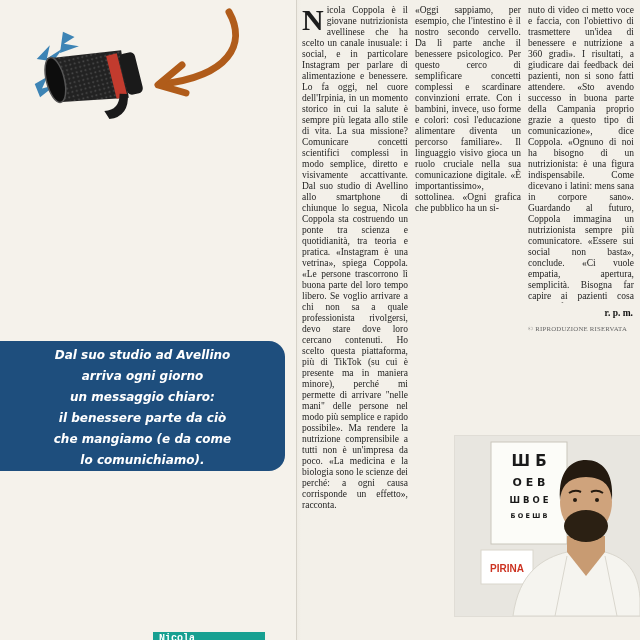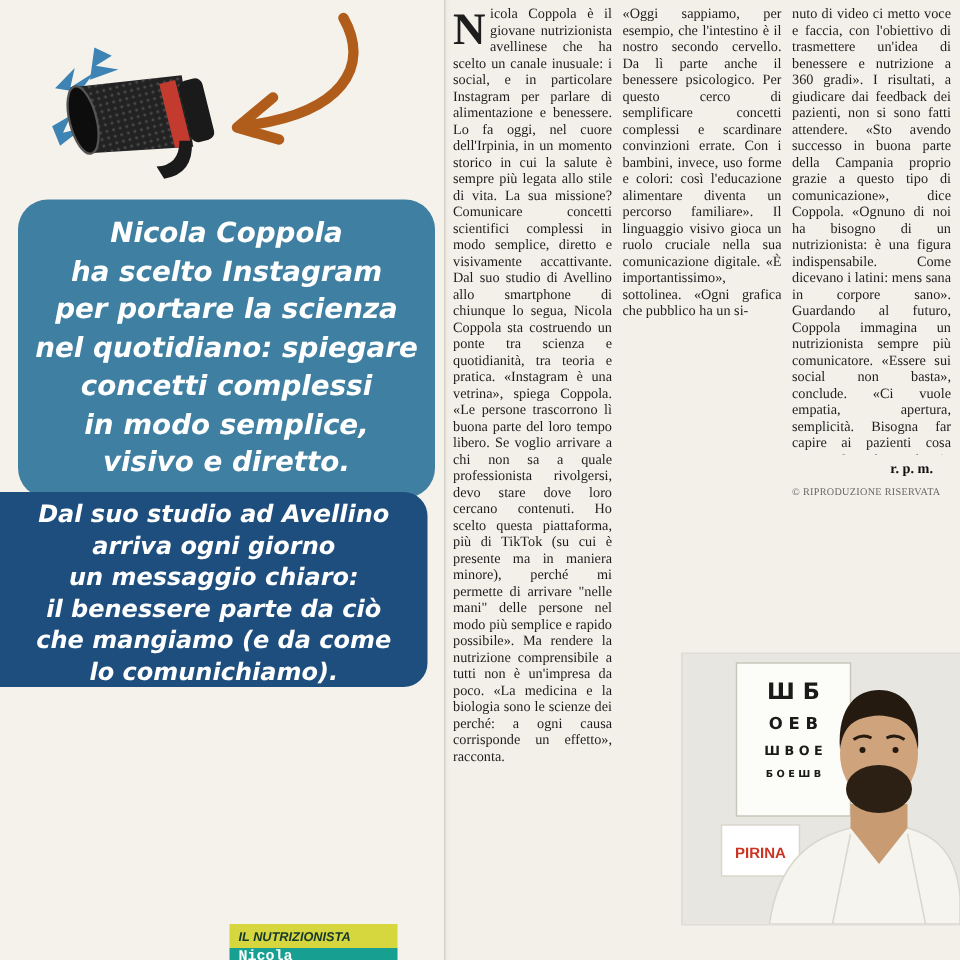--- a/index.html
+++ b/index.html
@@ -10,36 +10,36 @@
   .fold{position:absolute;left:296px;top:0;width:1px;height:640px;background:rgba(90,80,60,.18)}
 
   .mega{position:absolute;left:18px;top:16px;width:165px;height:115px}
   .arrow{position:absolute;left:128px;top:2px;width:118px;height:100px}
 
   .qbox{position:absolute;color:#fff;text-align:center;
         font-family:"DejaVu Sans",sans-serif;font-style:italic;font-weight:bold;
         white-space:pre-line}
   .q1{left:12px;top:133px;width:278px;height:199px;background:#3f7fa1;border-radius:20px;
       font-size:18.5px;line-height:25.5px;padding-top:10px}
-  .q2{left:0;top:328px;width:285px;height:130px;background:#1e4e7d;border-radius:0 16px 16px 0;
-      font-size:16px;line-height:21px;padding-top:4px}
+  .q2{left:0;top:341px;width:285px;height:130px;background:#1e4e7d;border-radius:0 16px 16px 0;
+      font-size:12px;line-height:21px;padding-top:4px}
   .q3{left:0;top:506px;width:271px;height:122px;background:#ea9f35;border-radius:0 16px 16px 0;
       font-size:16.5px;line-height:24px;padding-top:12px}
 
   .article{position:absolute;left:302px;top:0;width:338px;height:640px}
   h1{font-size:20.5px;line-height:23px;font-weight:bold;color:#111;letter-spacing:-.3px;
      padding:3px 4px 5px 0;border-bottom:1px solid #aaa59a;margin-right:6px;
      font-family:"Liberation Serif",serif}
   .cols{display:flex;gap:7px;margin-top:5px}
   .col{width:106px;font-size:9.5px;line-height:11px;text-align:justify;color:#1d1d1d}
   .c1{height:578px;overflow:hidden}
   .c2{height:374px;overflow:hidden}
   .c3{height:298px;overflow:hidden}
   .drop{float:left;font-size:30px;line-height:25px;padding:2px 3px 0 0;font-weight:bold}
-  .byline{text-align:right;font-weight:bold;font-size:9.5px;margin:5px 12px 4px 0;color:#111}
+  .byline{text-align:right;font-weight:bold;font-size:9.5px;margin:5px 1px 4px 0;color:#111}
   .copy{font-size:6.8px;color:#666;letter-spacing:.2px}
 
   .photo{position:absolute;left:153px;top:436px;width:185px;height:180px;overflow:hidden;
          box-shadow:0 0 0 1px rgba(0,0,0,.08)}
   .cap1{position:absolute;left:153px;top:616px;width:112px;height:16px;background:#d6d63e;
         color:#14382c;font-family:"Liberation Sans",sans-serif;font-weight:bold;font-style:italic;
         font-size:8.5px;line-height:16px;padding-left:6px}
   .cap2{position:absolute;left:153px;top:632px;width:112px;height:8px;background:#17a091;
         color:#fff;font-family:Liberation Mono, monospace;font-weight:bold;
         font-size:10px;line-height:13px;padding-left:6px;overflow:hidden}
@@ -67,27 +67,20 @@
       <rect x="104" y="44" width="16" height="42" rx="5" fill="#1a1a1a"></rect>
       <path d="M 104 84 q -4 22 -24 20 l -3 -9 q 15 3 19 -13 z" fill="#1a1a1a"></path>
     </g>
   </svg>
 
   <svg class="arrow" viewBox="0 0 118 100">
     <path d="M 101 10 C 119 42 101 74 34 82" fill="none" stroke="#b05c1a" stroke-width="7" stroke-linecap="round"></path>
     <path d="M 54 63 L 30 83 L 58 91" fill="none" stroke="#b05c1a" stroke-width="7" stroke-linecap="round" stroke-linejoin="round"></path>
   </svg>
 
-  <div class="qbox q1">Nicola Coppola
-ha scelto Instagram
-per portare la scienza
-nel quotidiano: spiegare
-concetti complessi
-in modo semplice,
-visivo e diretto.</div>
   <div class="qbox q2">Dal suo studio ad Avellino
 arriva ogni giorno
 un messaggio chiaro:
 il benessere parte da ciò
 che mangiamo (e da come
 lo comunichiamo).</div>
 
   <div class="article">
 
     <div class="cols">
@@ -130,15 +123,14 @@
           <path d="M 114 57 q 6 -4 12 -1" stroke="#241a10" fill="none" stroke-width="2"></path>
           <path d="M 136 56 q 6 -3 12 1" stroke="#241a10" fill="none" stroke-width="2"></path>
           <path d="M 112 120 L 100 180" stroke="#d9d6cd" fill="none"></path>
           <path d="M 150 120 L 162 180" stroke="#d9d6cd" fill="none"></path>
         </g>
       </svg>
     </div>
 
   </div>
 
-  <div class="cap1">IL NUTRIZIONISTA</div>
   <div class="cap2">Nicola</div>
 </div>
 
 </body></html>

